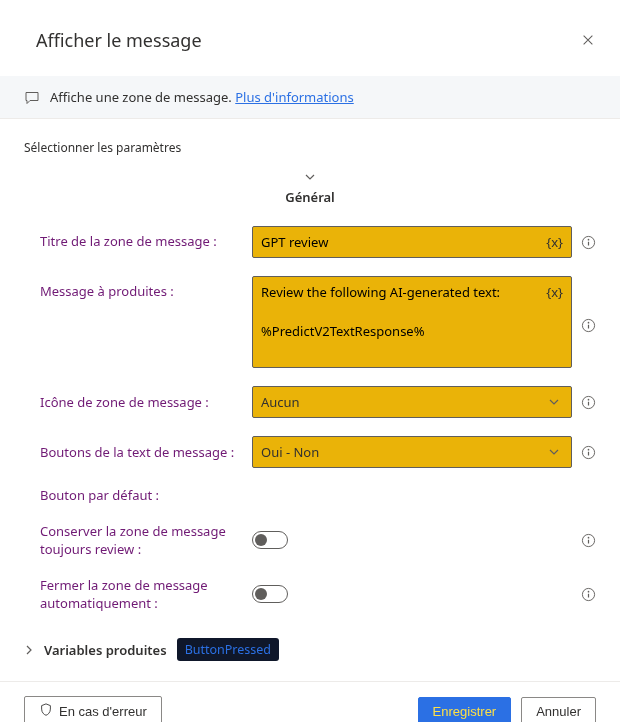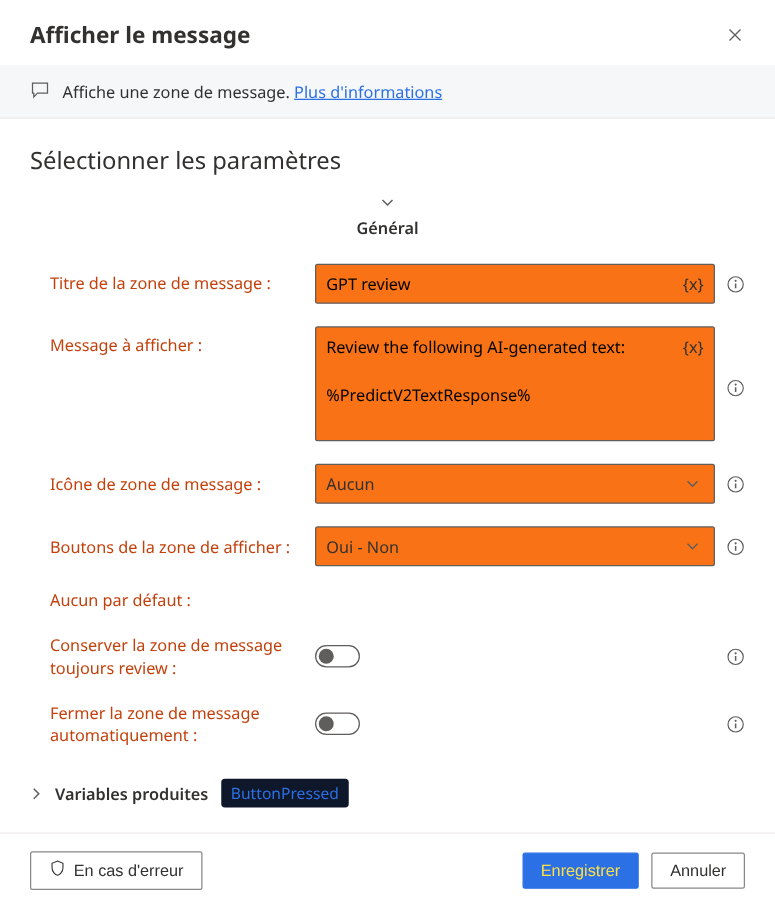--- a/index.html
+++ b/index.html
@@ -9,46 +9,46 @@
     font-size: 13px;
     color: #323130;
     background: #ffffff;
     width: 620px;
   }
   .dialog { display: flex; flex-direction: column; min-height: 722px; }
   .header {
     display: flex; align-items: center; justify-content: space-between;
     padding: 16px 24px 12px 24px;
   }
-  .header h1 { font-size: 18px; font-weight: 700; margin: 0; }
+  .header h1 { font-size: 18px; font-weight: 400; margin: 12px; }
   .close-icon { width: 16px; height: 16px; cursor: pointer; display: flex; align-items: center; justify-content: center; color: #605e5c; }
   .info-bar {
     background: #f5f7f9; border-bottom: 1px solid #edebe9;
-    padding: 12px 24px; display: flex; align-items: flex-start; gap: 10px;
+    padding: 12px 24px; display: flex; align-items: flex-end; gap: 10px;
     color: #323130;
   }
   .info-bar a { color: #2b70e4; text-decoration: underline; }
-  .section-title { font-size: 19px; font-weight: 400; padding: 20px 24px 8px 24px; }
+  .section-title { font-size: 12px; font-weight: 400; padding: 20px 24px 8px 24px; }
   .accordion {
     padding: 8px 24px 20px 24px; display: flex; align-items: center; gap: 6px;
     font-weight: 600; cursor: pointer; flex-direction: column;
   }
   .accordion .chev { width: 10px; height: 10px; display: inline-flex; align-items: center; justify-content: center; color: #605e5c; }
   .form { padding: 0 24px 0 40px; }
   .row {
     display: flex; align-items: flex-start; gap: 12px; margin-bottom: 18px;
   }
   .row.align-center { align-items: center; }
-  .label-col { width: 200px; padding-top: 6px; color: #c2410c; }
+  .label-col { width: 200px; padding-top: 6px; color: #701a75; }
   .control-col { flex: 1; display: flex; align-items: center; gap: 8px; }
   .control-col.top { align-items: center; }
   .input-wrap {
     position: relative; flex: 1;
     border: 1px solid #605e5c; border-radius: 2px;
-    display: flex; align-items: center; background: #f97316;
+    display: flex; align-items: center; background: #eab308;
   }
   .input-wrap input, .input-wrap textarea, .input-wrap .select-display {
     border: none; outline: none; width: 100%;
     padding: 6px 8px; font-family: inherit; font-size: 13px;
     background: transparent; resize: none;
   }
   .input-wrap textarea { min-height: 90px; line-height: 1.5; white-space: pre-wrap; }
   .var-btn {
     font-family: inherit; color: #323130; font-size: 13px;
     padding: 0 8px; cursor: pointer; user-select: none;
@@ -141,21 +141,21 @@
           <svg viewBox="0 0 16 16" width="15" height="15">
               <circle cx="8" cy="8" r="6.5" fill="none" stroke="currentColor"></circle>
               <circle cx="8" cy="5" r="0.9" fill="currentColor"></circle>
               <path d="M8 7.2v4" stroke="currentColor" stroke-width="1.3"></path>
             </svg>
         </span>
       </div>
     </div>
 
     <div class="row">
-      <div class="label-col">Message à afficher :</div>
+      <div class="label-col">Message à produites :</div>
       <div class="control-col top">
         <div class="input-wrap" style="align-items:flex-start">
           <textarea style="">Review the following AI-generated text:
 
 %PredictV2TextResponse%</textarea>
           <span class="var-btn" style="padding-top:6px">{x}</span>
         </div>
         <span class="info-icon" style="margin-top:6px">
           <svg viewBox="0 0 16 16" width="15" height="15">
               <circle cx="8" cy="8" r="6.5" fill="none" stroke="currentColor"></circle>
@@ -183,21 +183,21 @@
           <svg viewBox="0 0 16 16" width="15" height="15">
               <circle cx="8" cy="8" r="6.5" fill="none" stroke="currentColor"></circle>
               <circle cx="8" cy="5" r="0.9" fill="currentColor"></circle>
               <path d="M8 7.2v4" stroke="currentColor" stroke-width="1.3"></path>
             </svg>
         </span>
       </div>
     </div>
 
     <div class="row align-center">
-      <div class="label-col" style="padding-top:0">Boutons de la zone de afficher :</div>
+      <div class="label-col" style="padding-top:0">Boutons de la text de message :</div>
       <div class="control-col">
         <div class="input-wrap select-wrap">
           <div class="select-display">
             <span>Oui - Non</span>
             <span class="chev-down">
               <svg viewBox="0 0 10 10" width="10" height="10">
                   <path d="M1 3l4 4 4-4" stroke="currentColor" stroke-width="1.2" fill="none"></path>
                 </svg>
             </span>
           </div>
@@ -206,21 +206,21 @@
           <svg viewBox="0 0 16 16" width="15" height="15">
               <circle cx="8" cy="8" r="6.5" fill="none" stroke="currentColor"></circle>
               <circle cx="8" cy="5" r="0.9" fill="currentColor"></circle>
               <path d="M8 7.2v4" stroke="currentColor" stroke-width="1.3"></path>
             </svg>
         </span>
       </div>
     </div>
 
     <div class="row align-center">
-      <div class="label-col" style="padding-top:0">Aucun par défaut :</div>
+      <div class="label-col" style="padding-top:0">Bouton par défaut :</div>
     </div>
 
     <div class="row align-center">
       <div class="label-col" style="padding-top:0">Conserver la zone de message toujours review :</div>
       <div class="control-col">
         <div style="flex:1">
           <span class="toggle">
               <span class="knob"></span>
             </span>
         </div>

